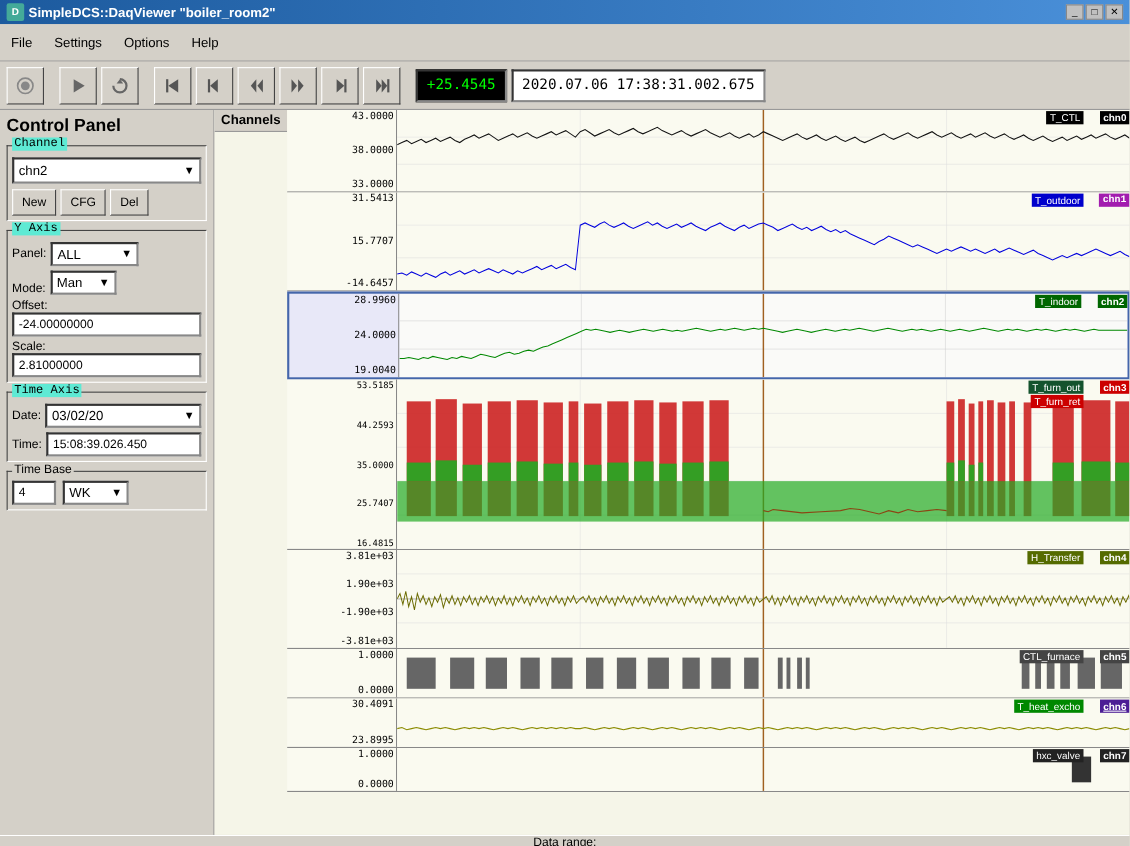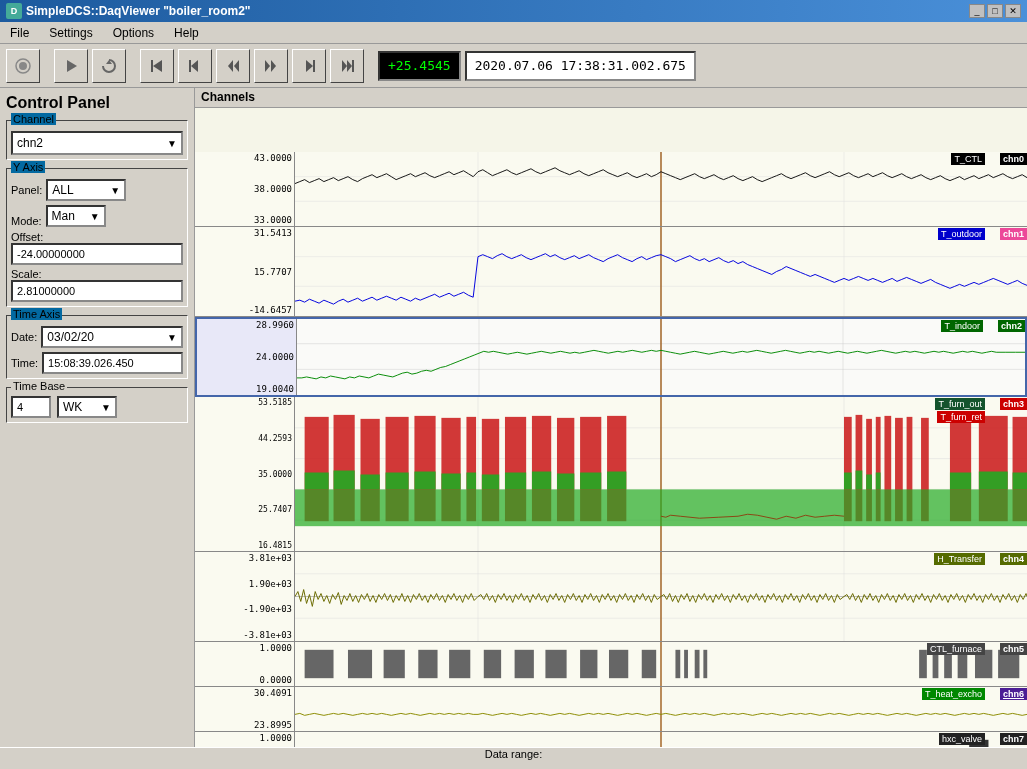--- a/index.html
+++ b/index.html
@@ -18,21 +18,21 @@
     .title-bar-icon { width: 16px; height: 16px; background: #4a9; border-radius: 2px; display: flex; align-items: center; justify-content: center; font-size: 9px; color: white; }
     .title-bar-controls { display: flex; gap: 2px; }
     .title-btn { width: 16px; height: 14px; background: #c0c0c0; border: 1px solid #888; font-size: 9px; display: flex; align-items: center; justify-content: center; cursor: pointer; color: black; }
     
     .menu-bar {
       background: #d4d0c8;
       display: flex;
       align-items: center;
       padding: 2px 4px;
       gap: 8px;
-      height: 22px;
+      height: 34px;
       border-bottom: 1px solid #999;
     }
     .menu-item { padding: 1px 6px; cursor: pointer; font-size: 12px; }
     
     .toolbar {
       background: #d4d0c8;
       display: flex;
       align-items: center;
       padding: 3px 6px;
       gap: 4px;
@@ -96,23 +96,24 @@
       border-bottom-color: #fff;
       border-right-color: #fff;
       padding: 4px;
       margin-bottom: 6px;
       position: relative;
     }
     .group-label {
       position: absolute;
       top: -8px;
       left: 4px;
-      background: #0369a1;
+      background: #5eead4;
       padding: 0 2px;
       font-size: 11px;
+      font-family: Liberation Mono, monospace;
     }
     
     .select-box {
       background: white;
       border: 2px inset #888;
       height: 24px;
       display: flex;
       align-items: center;
       justify-content: space-between;
       padding: 0 4px;
@@ -141,24 +142,23 @@
       padding: 0 4px;
       width: 100%;
       font-size: 11px;
       display: flex;
       align-items: center;
     }
     
     .channels-area {
       flex: 1;
       display: flex;
-      flex-direction: column;
+      flex-direction: row;
       background: #f5f5e8;
       overflow: hidden;
-      gap: 44px;
     }
     .channels-header {
       background: #d4d0c8;
       padding: 2px 6px;
       font-weight: bold;
       border-bottom: 1px solid #999;
       height: 20px;
     }
     
     .channel-list {
@@ -187,21 +187,21 @@
       position: absolute;
       top: 1px;
       right: 0;
       font-size: 10px;
       font-weight: bold;
       padding: 1px 3px;
       z-index: 10;
     }
     
     .ch0-label { background: #000; color: #fff; }
-    .ch1-label { background: #ec4899; color: #fff; }
+    .ch1-label { background: #a21caf; color: #fff; font-family: Liberation Mono, monospace; }
     .ch2-label { background: #060; color: #fff; }
     .ch3-label { background: #c00; color: #fff; }
     .ch4-label { background: #556b00; color: #fff; }
     .ch5-label { background: #444; color: #fff; }
     .ch6-label { background: #080; color: #fff; }
     .ch7-label { background: #000; color: #fff; }
     
     .status-bar {
       height: 22px;
       background: #d4d0c8;
@@ -321,20 +321,25 @@
 <div class="main-area">
 
   <div class="control-panel">
     <div class="panel-title">Control Panel</div>
 
     <div class="group-box" style="padding-top: 10px; margin-top: 8px;">
       <div class="group-label">Channel</div>
       <div class="select-box">
         <span>chn2</span>
         <span class="select-arrow">▼</span>
+      </div>
+      <div style="display:flex; gap:4px; margin-top:5px;">
+        <button class="btn-small">New</button>
+        <button class="btn-small">CFG</button>
+        <button class="btn-small">Del</button>
       </div>
     </div>
 
     <div class="group-box" style="padding-top: 10px; margin-top: 8px;">
       <div class="group-label">Y Axis</div>
       <div style="display:flex; align-items:center; gap:4px; margin-bottom:4px;">
         <span style="font-size:11px;">Panel:</span>
         <div class="select-box" style="width:80px; height:22px;">
           <span>ALL</span>
           <span class="select-arrow">▼</span>

